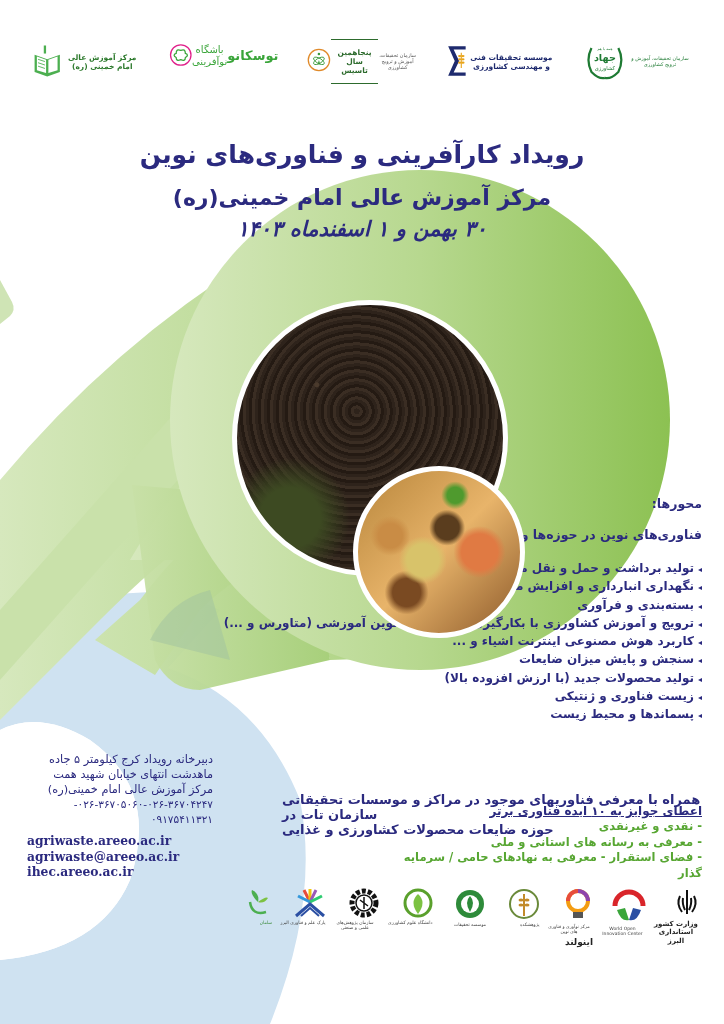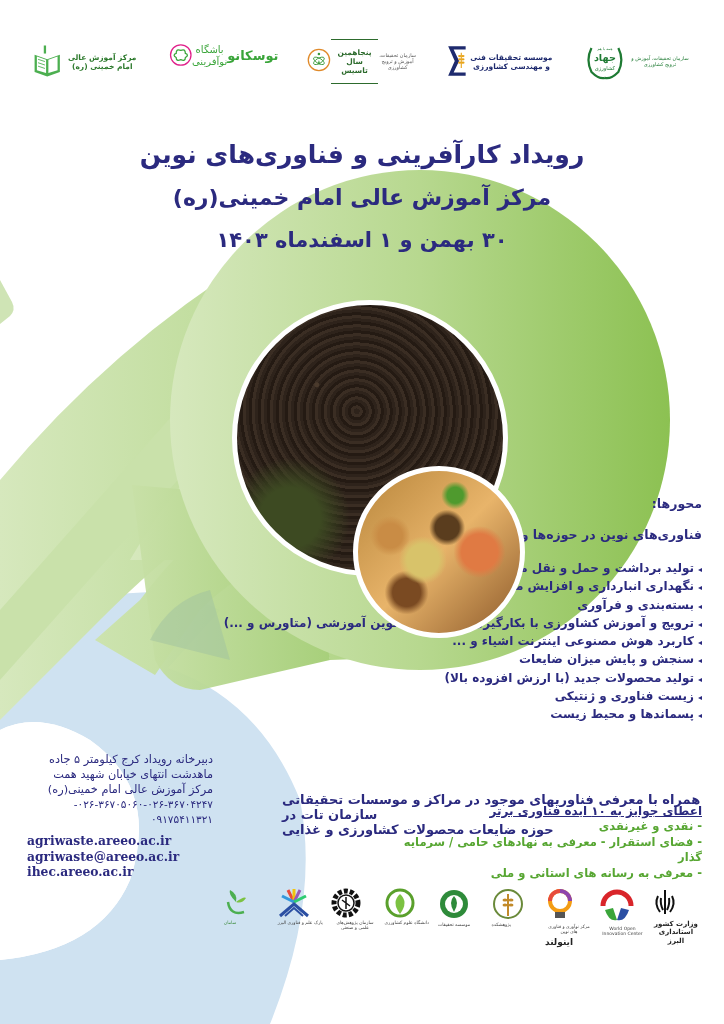--- a/index.html
+++ b/index.html
@@ -14,21 +14,21 @@
   .logo-cap { font-size:7.5px; color:#2d7a2d; text-align:center; line-height:1.2; margin-top:2px; direction:rtl; font-weight:bold; }
   .logo-cap.navy { color:#1e2a6e; }
   .logo-cap.small { font-size:5px; color:#555; font-weight:normal; }
   .logo-cap.big { font-size:13px; color:#3aa53a; }
 
   
   .titles { top:140px; left:0; width:724px; text-align:center; direction:rtl; color:#2b2a7f; }
   .t1 { font-size:25px; font-weight:bold; line-height:30px; }
   .t2 { font-size:17.5px; font-weight:bold; line-height:24px; margin-top:-2px; }
   .t3 { font-size:22px; font-weight:bold; line-height:28px; margin-top:14px; }
-  .t4 { font-size:21px; font-weight:bold; line-height:26px; margin-top:15px; }
+  .t4 { font-size:21px; font-weight:bold; line-height:26px; margin-top:4px;font-style:italic; }
 
   
   .photo { left:232px; top:300px; width:266px; height:266px; border-radius:50%; border:5px solid #fff; overflow:hidden; z-index:3;
     background:
       radial-gradient(circle at 30% 30%, #4a3a2c 0 2px, transparent 3px),
       radial-gradient(circle at 60% 55%, #3b2c20 0 2px, transparent 3px),
       radial-gradient(circle at 20% 80%, #3d4a22 0 30px, transparent 60px),
       repeating-radial-gradient(circle at 45% 40%, #2e231b 0 3px, #3a2d23 3px 6px, #241a13 6px 9px),
       #2b2119; }
   .photo-inset { left:353px; top:466px; width:162px; height:162px; border-radius:50%; border:5px solid #fff; overflow:hidden; z-index:4;
@@ -57,21 +57,21 @@
   
   .contact { top:752px; left:27px; width:186px; }
   .contact .addr { direction:rtl; text-align:justify; color:#2b2a7f; font-size:11.3px; line-height:15px; }
   .contact .addr span { display:block; }
   .contact .phone { direction:rtl; text-align:right; color:#2b2a7f; font-size:10.5px; line-height:15px; letter-spacing:0.5px; }
   .contact .links { margin-top:6px; }
   .contact .links div { font-family:"DejaVu Serif", serif; font-weight:bold; color:#2b2a7f; font-size:12.3px; line-height:15.5px; }
 
   
   .bottom-logos { top:888px; left:224px; width:476px; height:70px; display:flex; flex-direction:row-reverse; justify-content:space-between; align-items:flex-start; }
-  .blogo { display:flex; flex-direction:column; align-items:flex-start; width:48px; }
+  .blogo { display:flex; flex-direction:column; align-items:flex-end; width:48px; }
   .blogo .cap { font-size:4.5px; color:#444; text-align:center; direction:rtl; line-height:1.2; margin-top:2px; }
   .blogo .cap.dark { font-size:9px; color:#222; font-weight:bold; }
   .blogo .cap.mid { font-size:7px; color:#222; font-weight:bold; }
 </style>
 </head>
 <body>
 
 <svg class="bg-svg" viewBox="0 0 724 1024" xmlns="http://www.w3.org/2000/svg">
   <defs>
     <linearGradient id="g1" x1="0" y1="0" x2="1" y2="0">
@@ -187,22 +187,22 @@
 </div>
 
 <div class="layer note">
   <div>همراه با معرفی فناوریهای موجود در مراکز و موسسات تحقیقاتی سازمان تات در</div>
   <div>حوزه ضایعات محصولات کشاورزی و غذایی</div>
 </div>
 
 <div class="layer prize">
   <div class="ph">اعطای جوایز به ۱۰ ایده فناوری برتر</div>
   <div class="pl">- نقدی و غیرنقدی</div>
+  <div class="pl">- معرفی به رسانه های استانی و ملی</div>
   <div class="pl">- فضای استقرار - معرفی به نهادهای حامی / سرمایه گذار</div>
-  <div class="pl">- معرفی به رسانه های استانی و ملی</div>
 </div>
 
 <div class="layer contact">
   <div class="addr">
     <span>دبیرخانه رویداد کرج کیلومتر ۵ جاده</span>
     <span>ماهدشت انتهای خیابان شهید همت</span>
     <span>مرکز آموزش عالی امام خمینی(ره)</span>
   </div>
   <div class="phone">۰۲۶-۳۶۷۰۵۰۶۰-۰۲۶-۳۶۷۰۴۲۴۷-</div>
   <div class="phone">۰۹۱۷۵۴۱۱۳۲۱</div>

